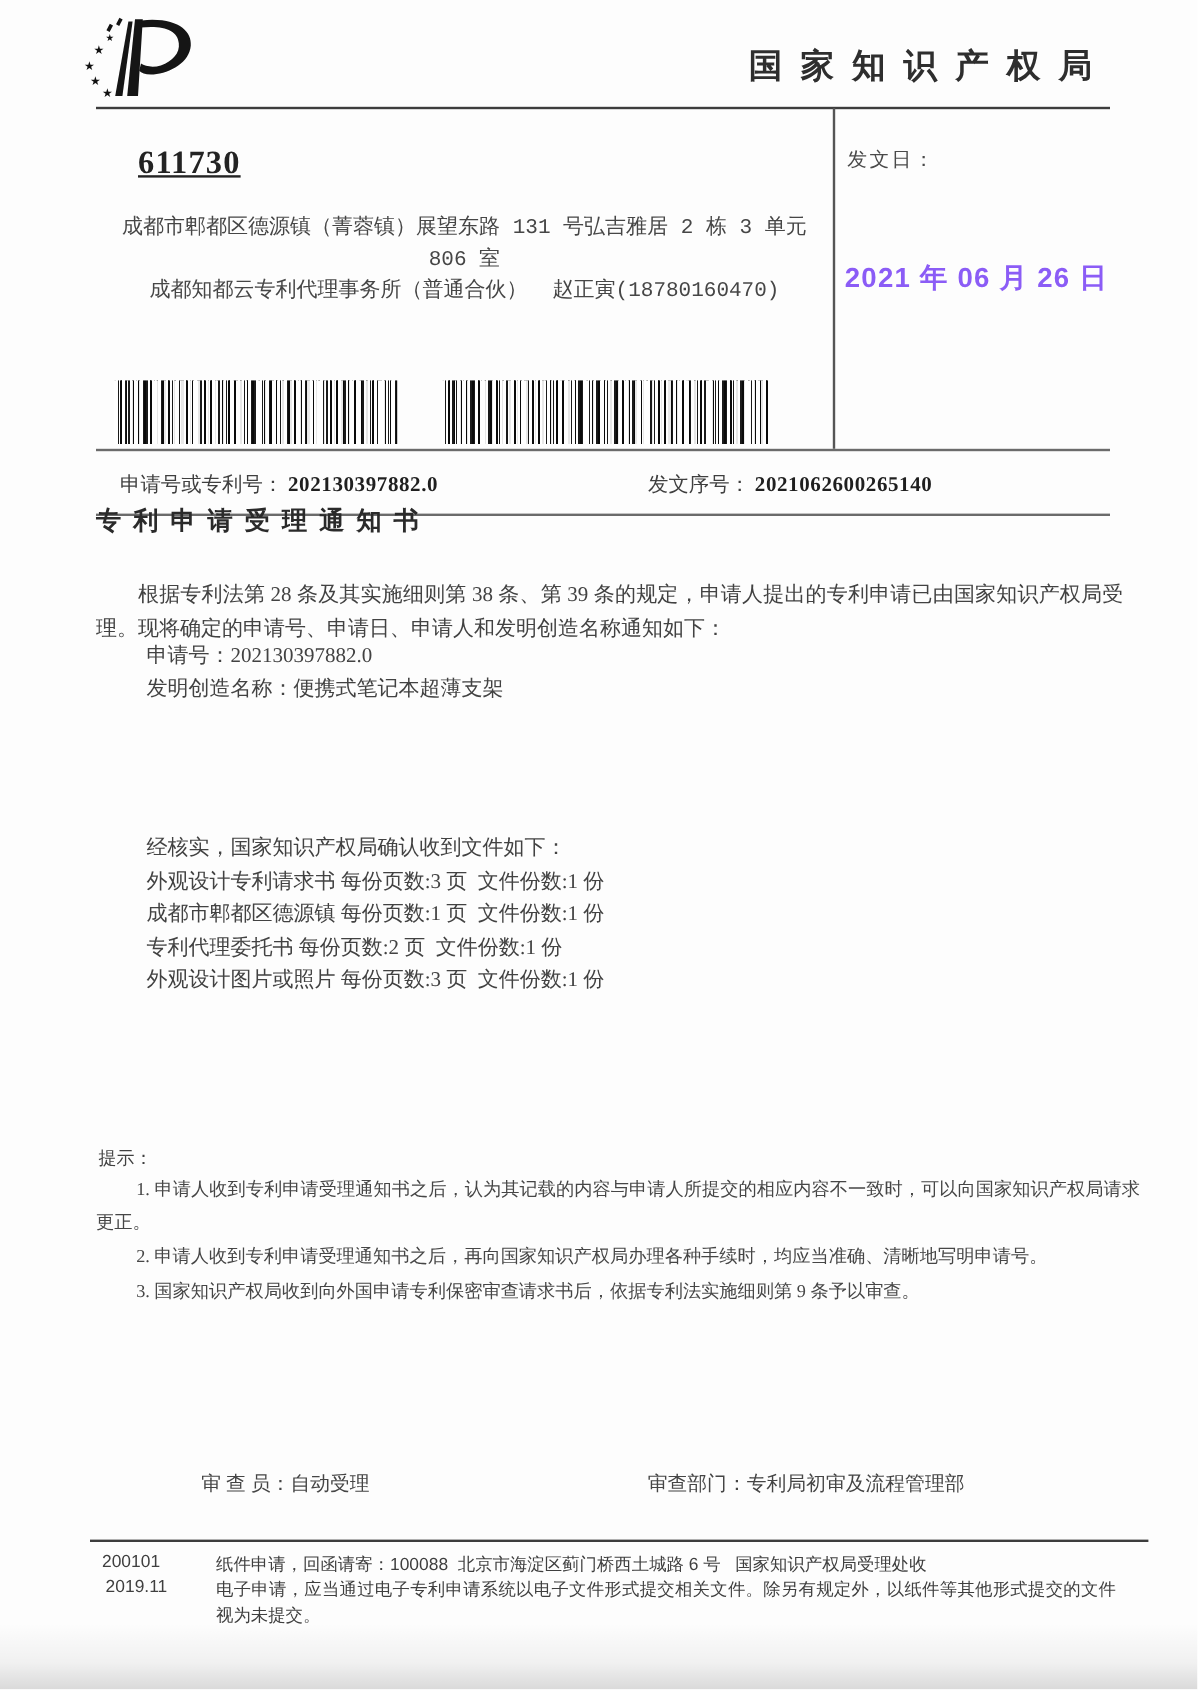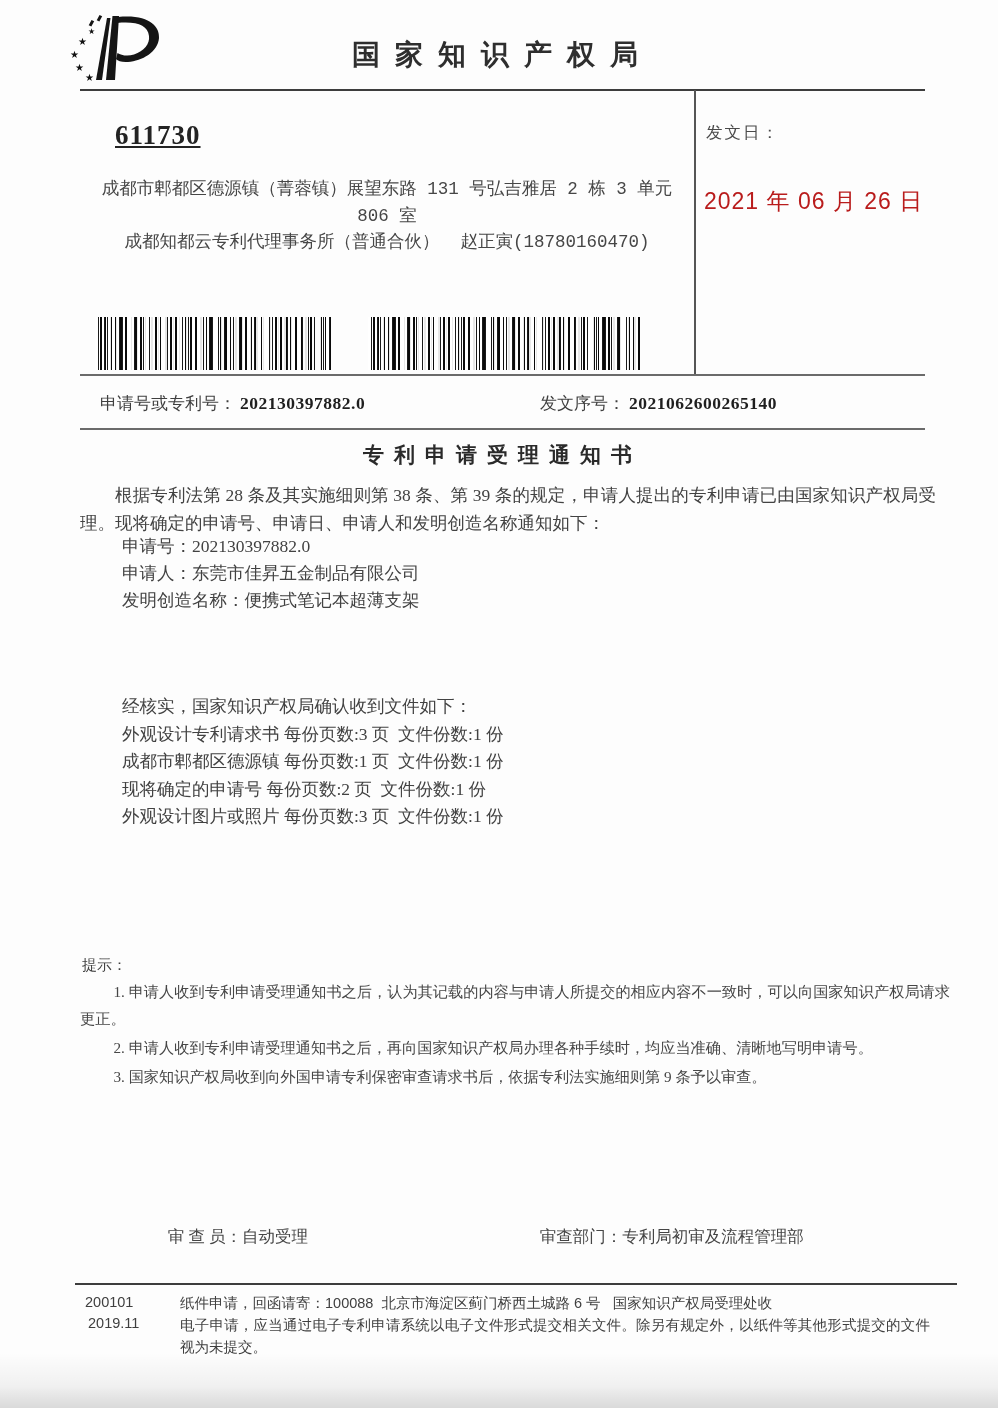--- a/index.html
+++ b/index.html
@@ -18,39 +18,39 @@
   .hline-header { top:89px; left:80px; width:845px; background:#3d3d3d; }
   .hline-mid    { top:374px; left:80px; width:845px; background:#6b6b6b; }
   .hline-nums   { top:428px; left:80px; width:845px; background:#6b6b6b; }
   .hline-footer { top:1283px; left:75px; width:882px; background:#3d3d3d; }
   .vline { position:absolute; width:2px; background:#555; top:90px; left:694px; height:284px; }
 
   
   .logo { position:absolute; left:62px; top:8px; width:118px; height:80px; }
   .org-title {
     position:absolute; left:80px; width:845px; top:36px;
-    text-align:center;
+    text-align:right;
     font-family:"Liberation Sans","DejaVu Sans",sans-serif;
     font-weight:600; font-size:28px; letter-spacing:15px; color:#2e2e2e;
     white-space:nowrap;
   }
 
   
   .postal { position:absolute; left:115px; top:120px; font-weight:bold; font-size:27px; color:#232323; letter-spacing:1px;text-decoration:underline; }
   .addr { position:absolute; left:80px; width:614px; text-align:center; font-size:17.5px; color:#464646; white-space:pre-wrap;font-family:Liberation Mono, monospace; }
   .addr1 { top:176px; }
   .addr2 { top:203px; }
   .addr3 { top:229px; }
 
   
   .issue-label { position:absolute; left:706px; top:122px; font-size:16.5px; color:#4a4a4a; letter-spacing:2px; }
   .issue-date  {
-    position:absolute; left:704px; top:186px;
+    position:absolute; left:704px; top:216px;
     font-family:"Liberation Sans","DejaVu Sans",sans-serif;
-    font-size:23px; font-weight:400; color:#b91c1c; letter-spacing:1px; white-space:nowrap;
+    font-size:23px; font-weight:700; color:#8b5cf6; letter-spacing:1px; white-space:nowrap;
   }
 
   
   .barcode {
     position:absolute; top:317px; height:53px; background-color:#fff;
     background-image:
       repeating-linear-gradient(90deg,#fff 0 1px,transparent 1px 11px),
       repeating-linear-gradient(90deg,#fff 0 2px,transparent 2px 17px),
       repeating-linear-gradient(90deg,rgba(255,255,255,.9) 0 2px,transparent 2px 7px),
       repeating-linear-gradient(90deg,#0a0a0a 0 2px,transparent 2px 5px),
@@ -60,21 +60,21 @@
   .barcode-right { left:368px; width:272px; }
 
   
   .numrow { position:absolute; top:392px; left:0; width:998px; font-size:17px; color:#3f3f3f; }
   .numrow .grp-left  { position:absolute; left:100px; white-space:nowrap;text-align:center; }
   .numrow .grp-right { position:absolute; left:540px; white-space:nowrap; }
   .numrow .num { font-weight:bold; color:#1f1f1f; font-size:17.5px; margin-left:4px; letter-spacing:.5px; }
 
   
   .notice-title {
-    position:absolute; top:441px; left:80px; width:845px; text-align:center;
+    position:absolute; top:420px; left:80px; width:845px; 
     font-family:"Liberation Sans","DejaVu Sans",sans-serif;
     font-weight:700; font-size:21px; letter-spacing:10px; color:#2a2a2a; white-space:nowrap;
   }
   .intro {
     position:absolute; top:481px; left:80px; width:856px;
     font-size:17.5px; line-height:28px; text-align:justify; text-indent:2em; color:#424242;
   }
   .fields { position:absolute; top:533px; left:122px; font-size:17.5px; line-height:27.2px; color:#424242; }
   .fields .row { white-space:pre-wrap; }
   .received { position:absolute; top:693px; left:122px; font-size:17.5px; line-height:27.6px; color:#424242; }
@@ -149,29 +149,28 @@
     <div class="grp-right">
       <span>发文序号：</span><span class="num">2021062600265140</span>
     </div>
   </div>
 
   <div class="notice-title">专利申请受理通知书</div>
   <div class="intro">根据专利法第 28 条及其实施细则第 38 条、第 39 条的规定，申请人提出的专利申请已由国家知识产权局受理。现将确定的申请号、申请日、申请人和发明创造名称通知如下：</div>
 
   <div class="fields">
     <div class="row"><span>申请号：</span><span>202130397882.0</span></div>
-    <div class="row"><span>申请人：</span><span>东莞市佳昇五金制品有限公司</span></div>
     <div class="row"><span>发明创造名称：</span><span>便携式笔记本超薄支架</span></div>
   </div>
 
   <div class="received">
     <div class="row">经核实，国家知识产权局确认收到文件如下：</div>
     <div class="row">外观设计专利请求书 每份页数:3 页  文件份数:1 份</div>
     <div class="row">成都市郫都区德源镇 每份页数:1 页  文件份数:1 份</div>
-    <div class="row">现将确定的申请号 每份页数:2 页  文件份数:1 份</div>
+    <div class="row">专利代理委托书 每份页数:2 页  文件份数:1 份</div>
     <div class="row">外观设计图片或照片 每份页数:3 页  文件份数:1 份</div>
   </div>
 
   <div class="tips-label">提示：</div>
   <div class="tips">
     <p>1. 申请人收到专利申请受理通知书之后，认为其记载的内容与申请人所提交的相应内容不一致时，可以向国家知识产权局请求更正。</p>
     <p>2. 申请人收到专利申请受理通知书之后，再向国家知识产权局办理各种手续时，均应当准确、清晰地写明申请号。</p>
     <p>3. 国家知识产权局收到向外国申请专利保密审查请求书后，依据专利法实施细则第 9 条予以审查。</p>
   </div>
 

